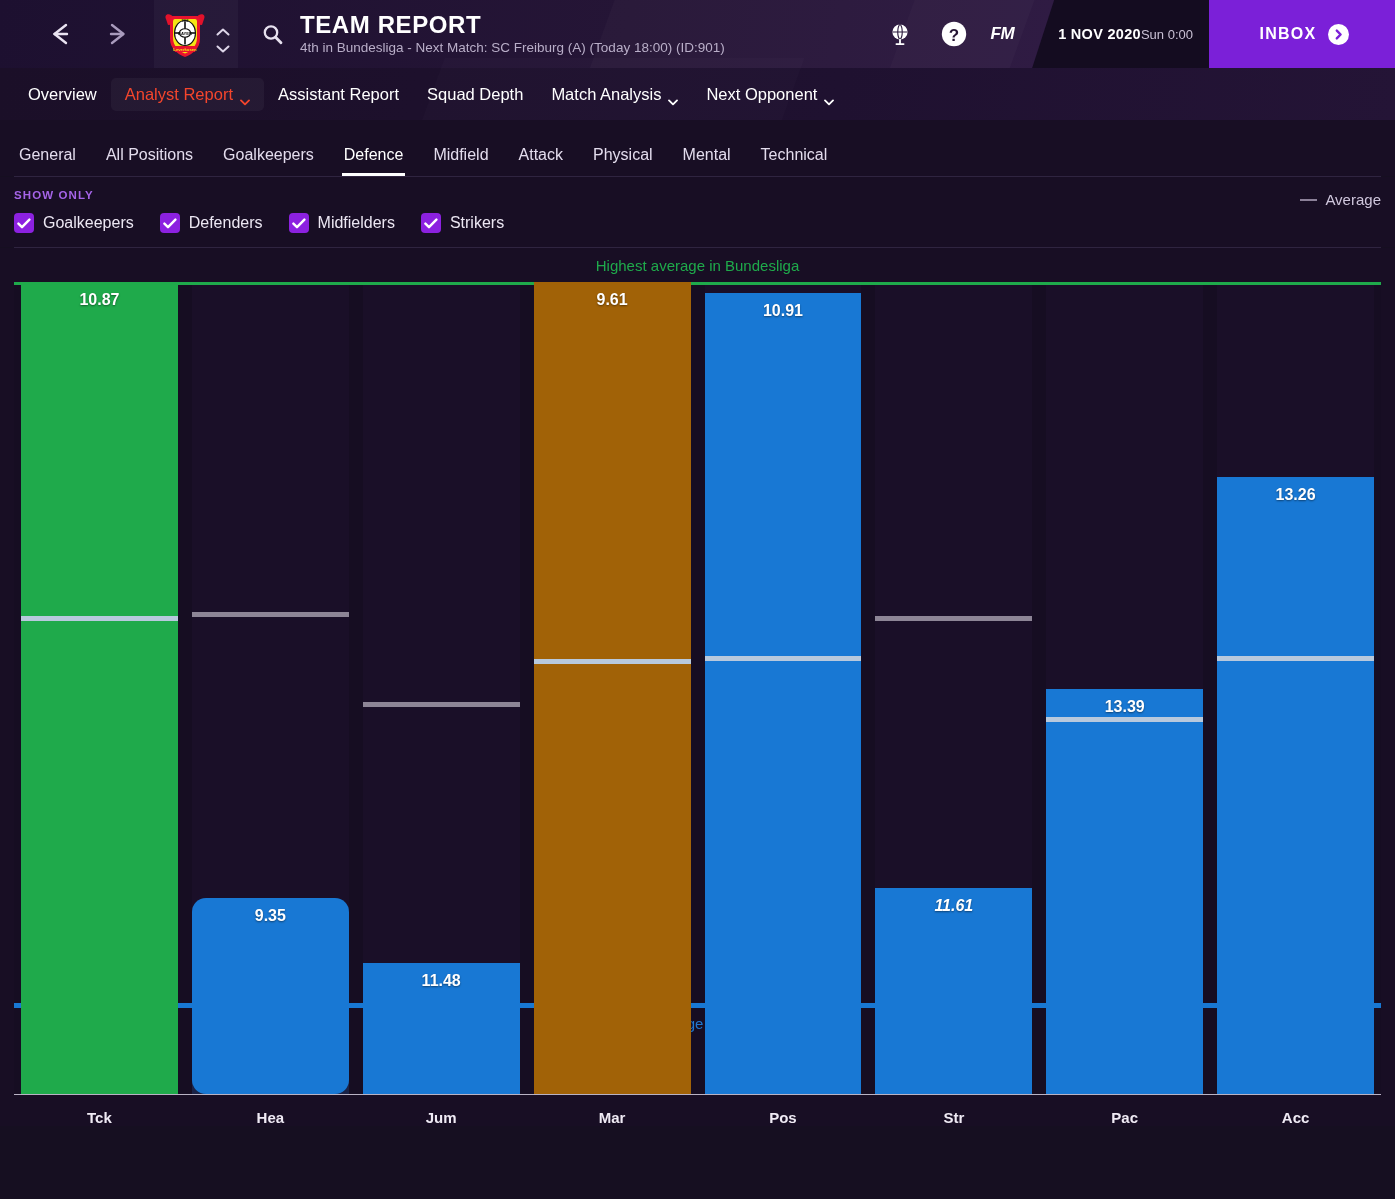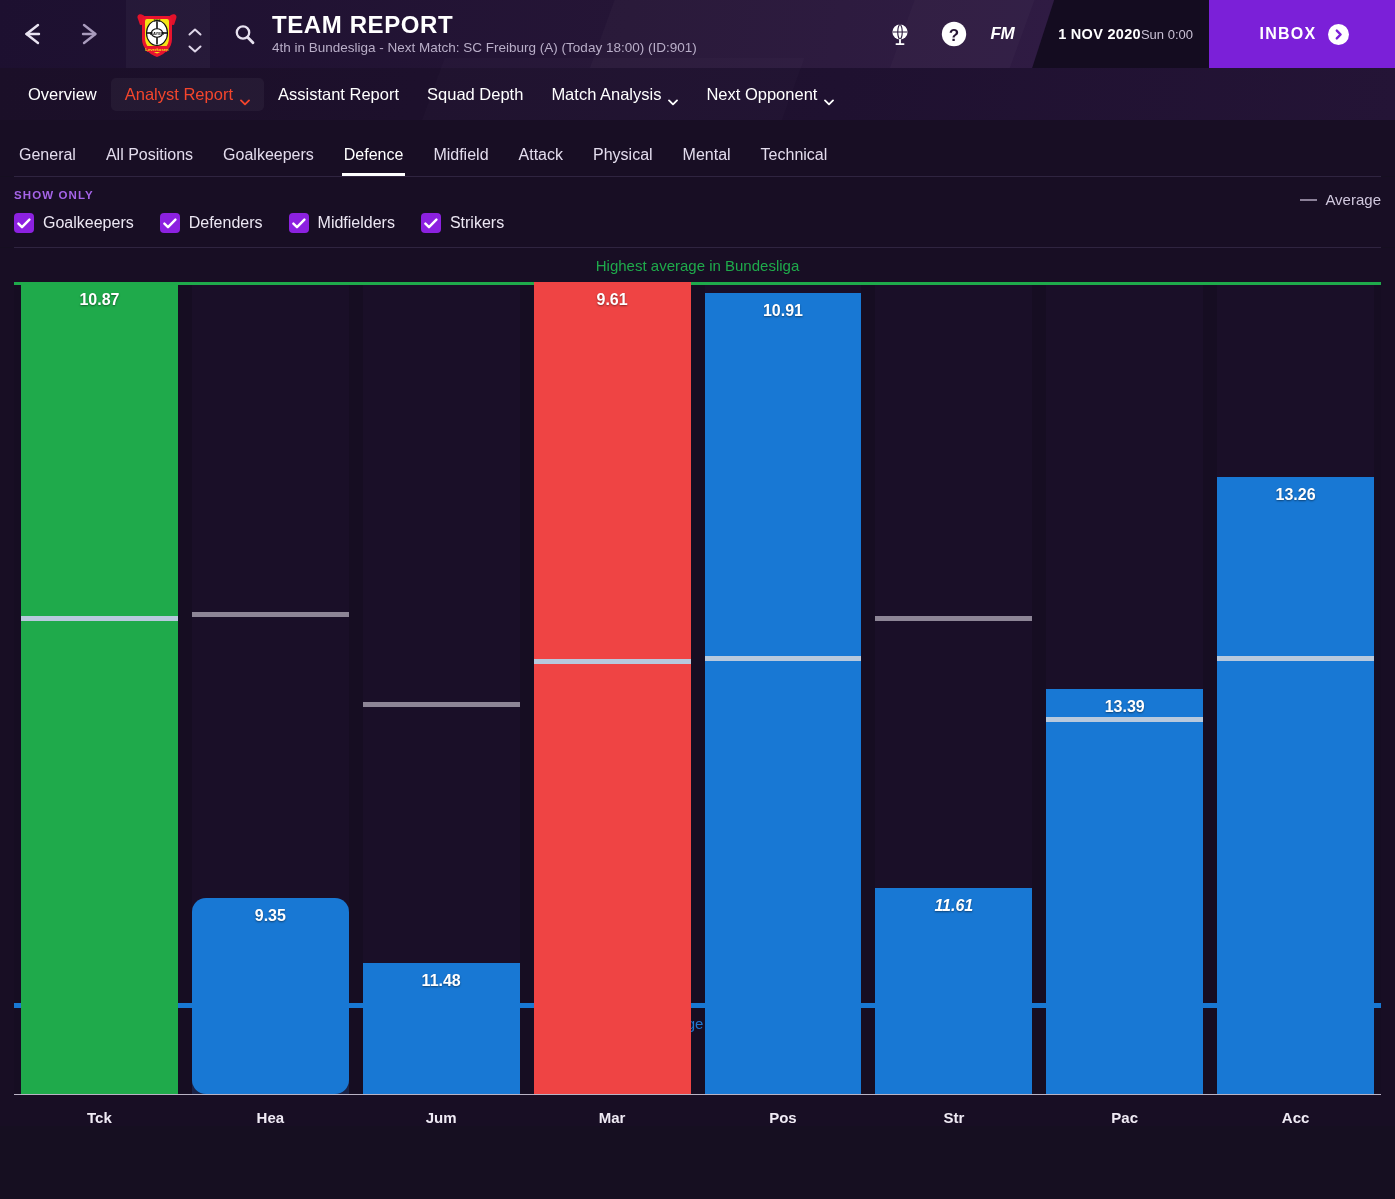--- a/index.html
+++ b/index.html
@@ -10,20 +10,21 @@
     overflow: hidden;
   }
 
   
   .header {
     position: relative;
     height: 68px;
     background: linear-gradient(100deg, #1d1030 0%, #251536 45%, #2b1740 75%, #32194a 100%);
     display: flex; align-items: center;
     overflow: hidden;
+    padding-left: 28px;
   }
   .header:before {
     content:""; position:absolute; top:-40px; left:600px; width:420px; height:160px;
     background: rgba(255,255,255,0.022); transform: skewX(-20deg);
   }
   .header:after {
     content:""; position:absolute; top:-40px; left:900px; width:200px; height:160px;
     background: rgba(255,255,255,0.018); transform: skewX(-20deg);
   }
   .nav-arrows { display:flex; align-items:center; gap: 26px; padding-left: 18px; z-index: 3;}
@@ -421,21 +422,21 @@
           </div>
           <div class="avgline bare" style="bottom: 477px;"></div>
         </div>
         <div class="col">
           <div class="bar" style="height: 131px; background: rgb(24, 120, 212);">
             <span class="val">11.48</span>
           </div>
           <div class="avgline bare" style="bottom: 387px;"></div>
         </div>
         <div class="col">
-          <div class="bar" style="height: 812px; background: #ef4444;">
+          <div class="bar" style="height: 812px; background: #a16207;">
             <span class="val">9.61</span>
           </div>
           <div class="avgline over" style="bottom: 430px;"></div>
         </div>
         <div class="col">
           <div class="bar" style="height: 801px; background: rgb(24, 120, 212);">
             <span class="val">10.91</span>
           </div>
           <div class="avgline over" style="bottom: 433px;"></div>
         </div>

